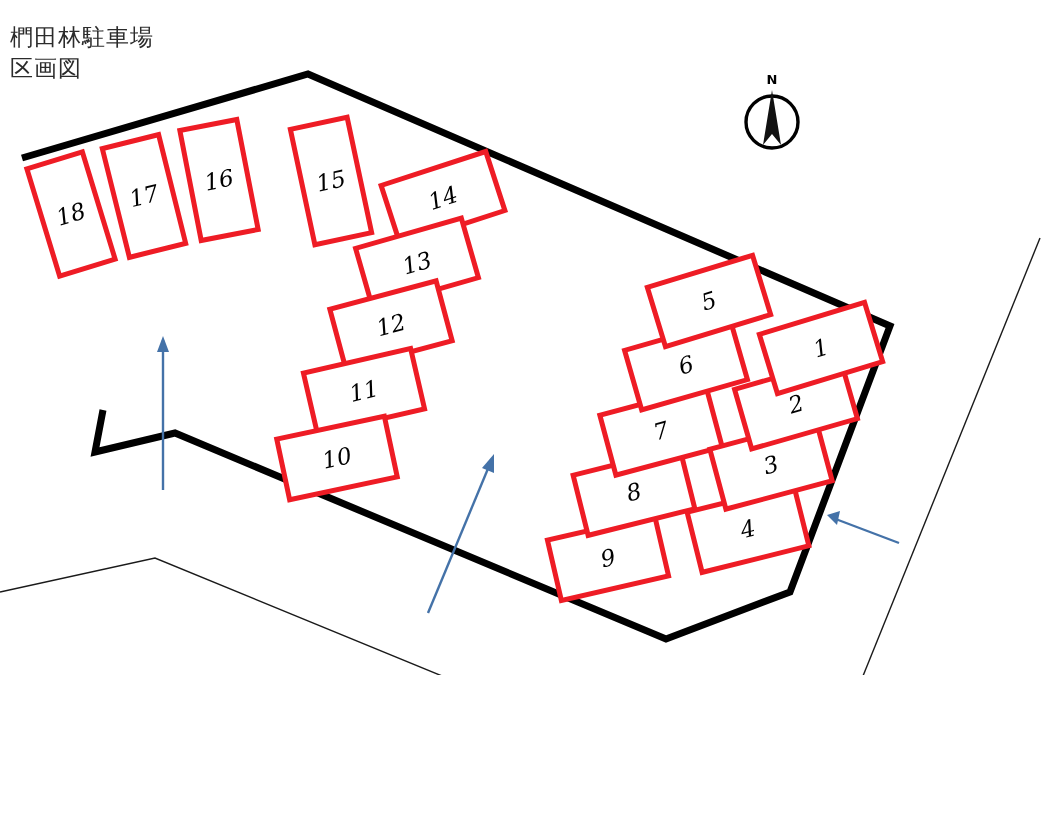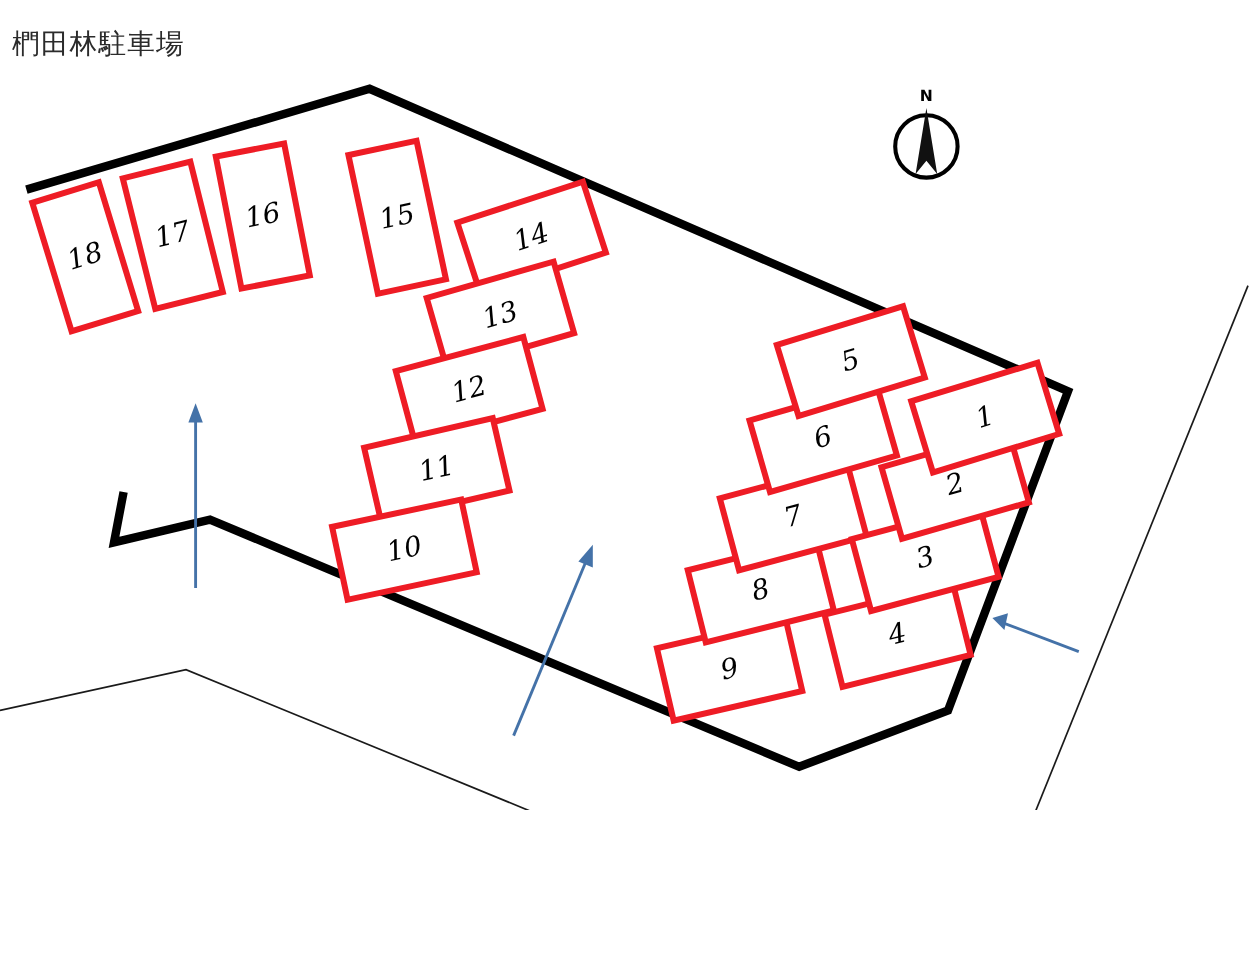--- a/index.html
+++ b/index.html
@@ -83,20 +83,21 @@
     text-anchor: middle;
   }
 </style>
 </head>
 <body>
 
 <div id="page">
 
   <div class="title-block">
     <span class="title-line">椚田林駐車場</span>
+    <span class="title-line">区画図</span>
   </div>
 
   <svg id="map-svg" viewBox="0 0 1045 817">
 
     <g>
       <polyline class="road-line" points="0,592 155,558 610,745 613,817"></polyline>
       <polyline class="road-line" points="1040,238 806,817"></polyline>
     </g>
 
     <g>

